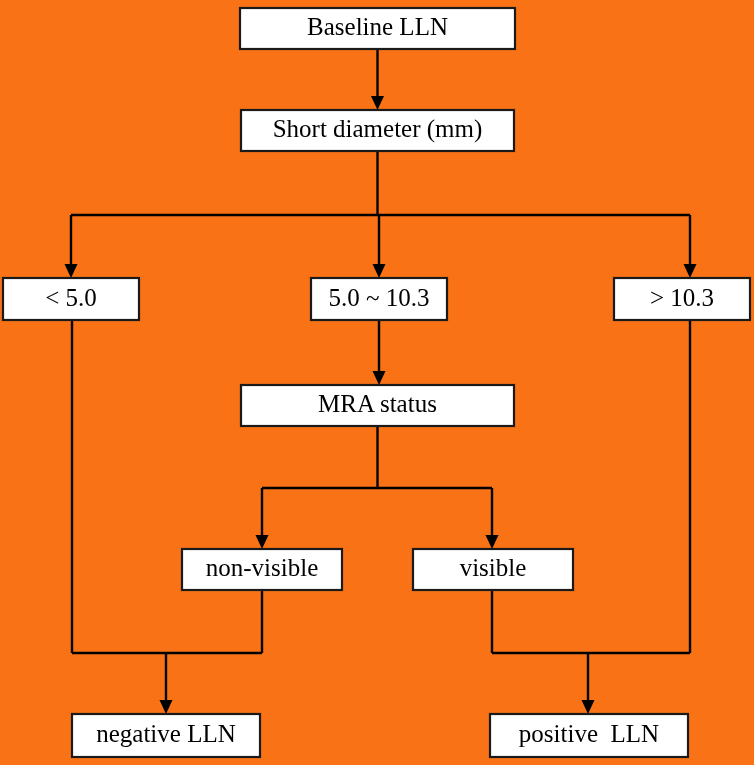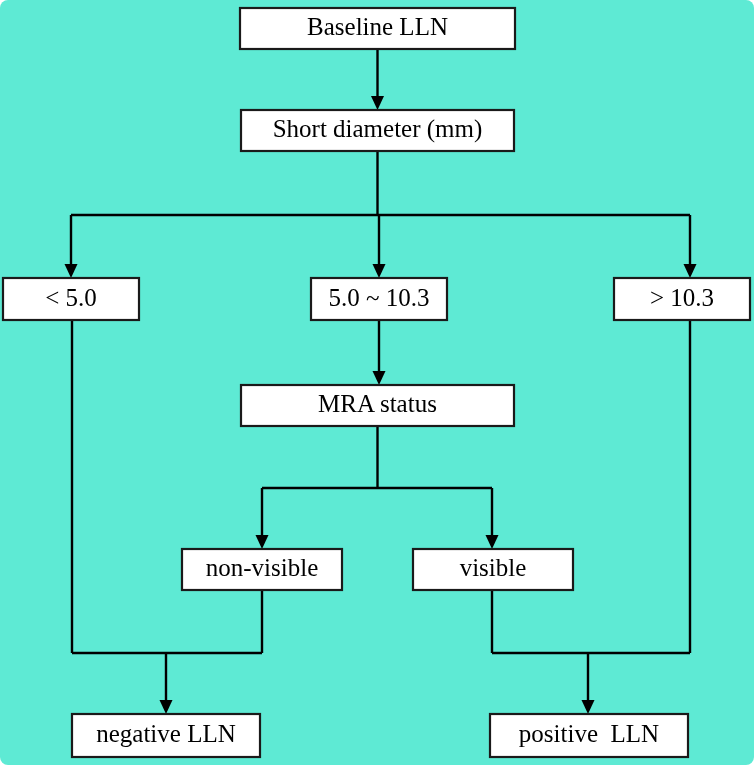--- a/index.html
+++ b/index.html
@@ -4,24 +4,23 @@
 <style>
   html, body {
     margin: 0;
     padding: 0;
     background: #ffffff;
   }
   #flowchart-root {
     position: relative;
     width: 754px;
     height: 765px;
-    background: #5eead4;
+    background: #f97316;
     font-family: "Liberation Serif", "DejaVu Serif", serif;
     overflow: hidden;
-    border-radius: 8px;
   }
   svg.chart-svg {
     position: absolute;
     left: 0;
     top: 0;
     width: 754px;
     height: 765px;
   }
   .node-box {
     fill: #ffffff;

